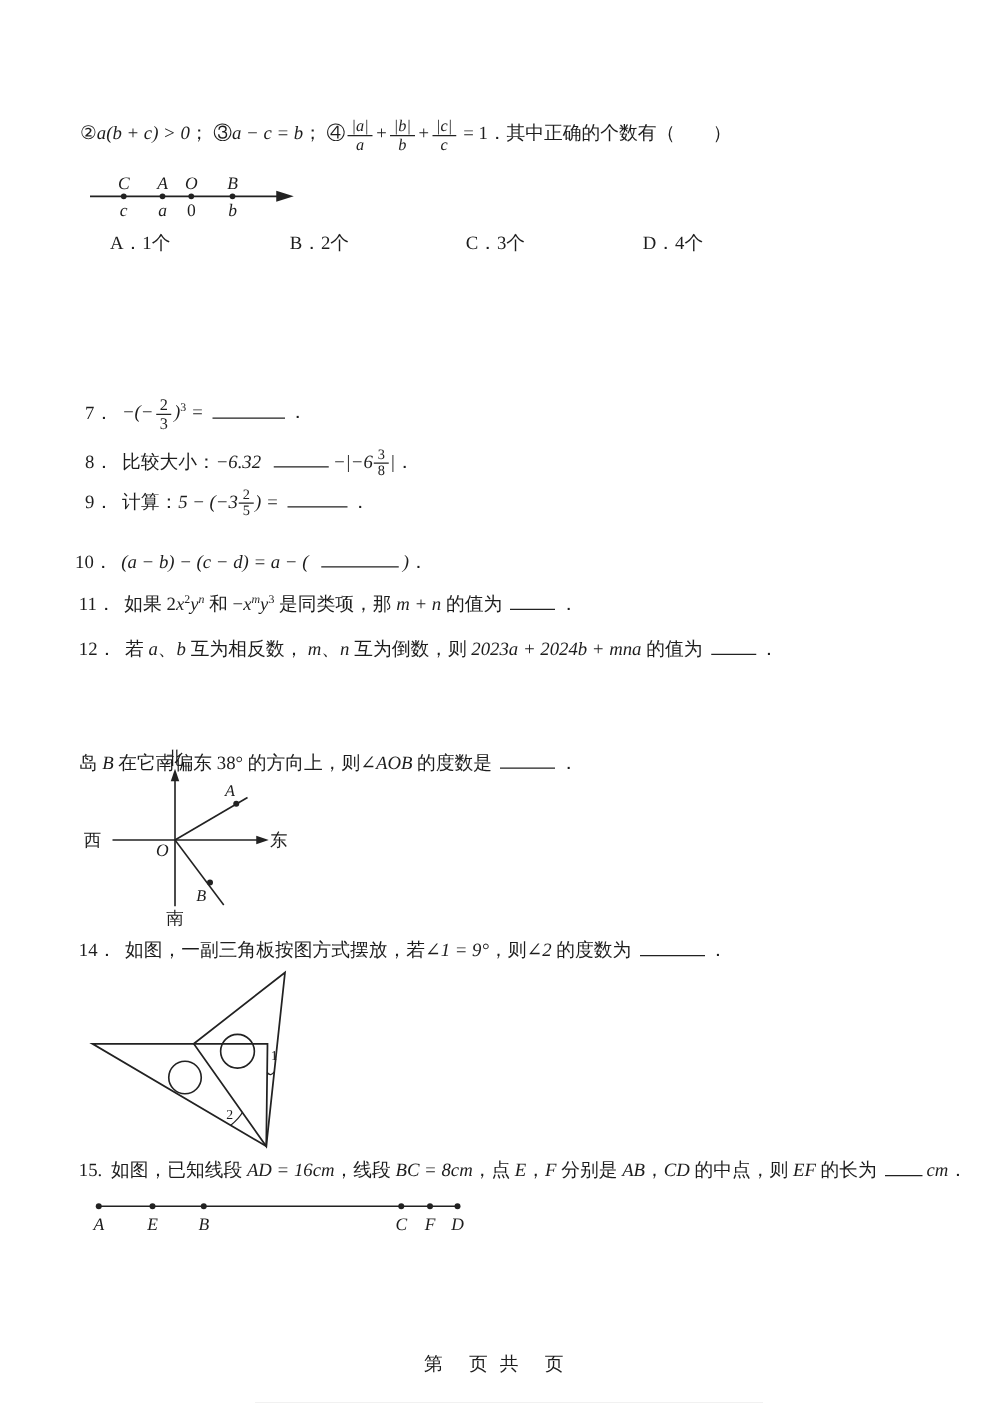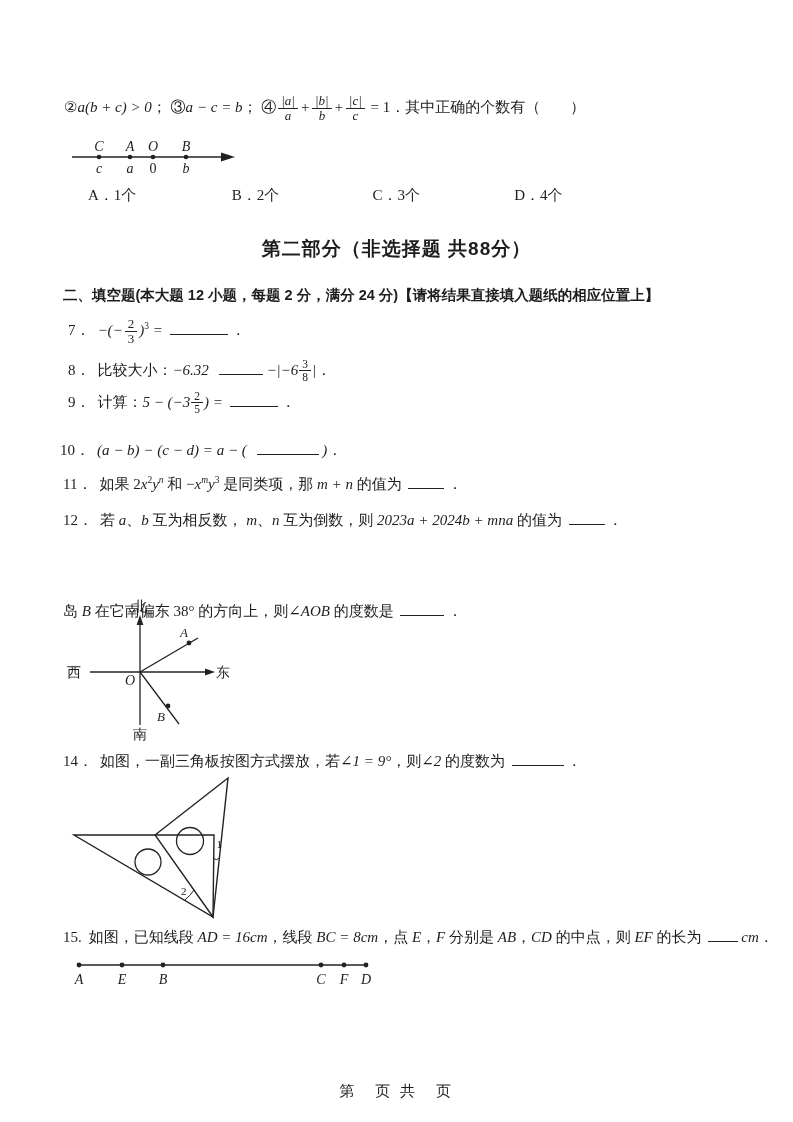--- a/index.html
+++ b/index.html
@@ -55,23 +55,21 @@
     <text class="it" x="123" y="33" font-size="14" text-anchor="middle">b</text>
   </svg>
 
   <div class="line" style="top:186px;left:88px;">
     <span class="optitem" style="width:140px;">A．1个</span>
     <span class="optitem" style="width:137px;">B．2个</span>
     <span class="optitem" style="width:138px;">C．3个</span>
     <span class="optitem">D．4个</span>
   </div>
 
-  <div class="heading" style="top:236px;">第二部分（非选择题 共88分）</div>
 
-  <div class="instr" style="top:286px;left:63px;">二、填空题(本大题 12 小题，每题 2 分，满分 24 分)【请将结果直接填入题纸的相应位置上】</div>
 
   <div class="line" style="top:317px;left:68px;">
     <span class="qno">7．</span><span class="m">−(−</span><span class="frac"><span class="fn">2</span><span class="fd">3</span></span><span class="m">)</span><sup>3</sup><span class="m"> = </span><span class="bl" style="width:58px;"></span><span>．</span>
   </div>
 
   <div class="line" style="top:358px;left:68px;">
     <span class="qno">8．</span><span>比较大小：</span><span class="m">−6.32</span> <span class="bl" style="width:44px;"></span><span class="m">−|−6</span><span class="frac sm"><span class="fn">3</span><span class="fd">8</span></span><span class="m">|</span><span>．</span>
   </div>
 
   <div class="line" style="top:390px;left:68px;">

